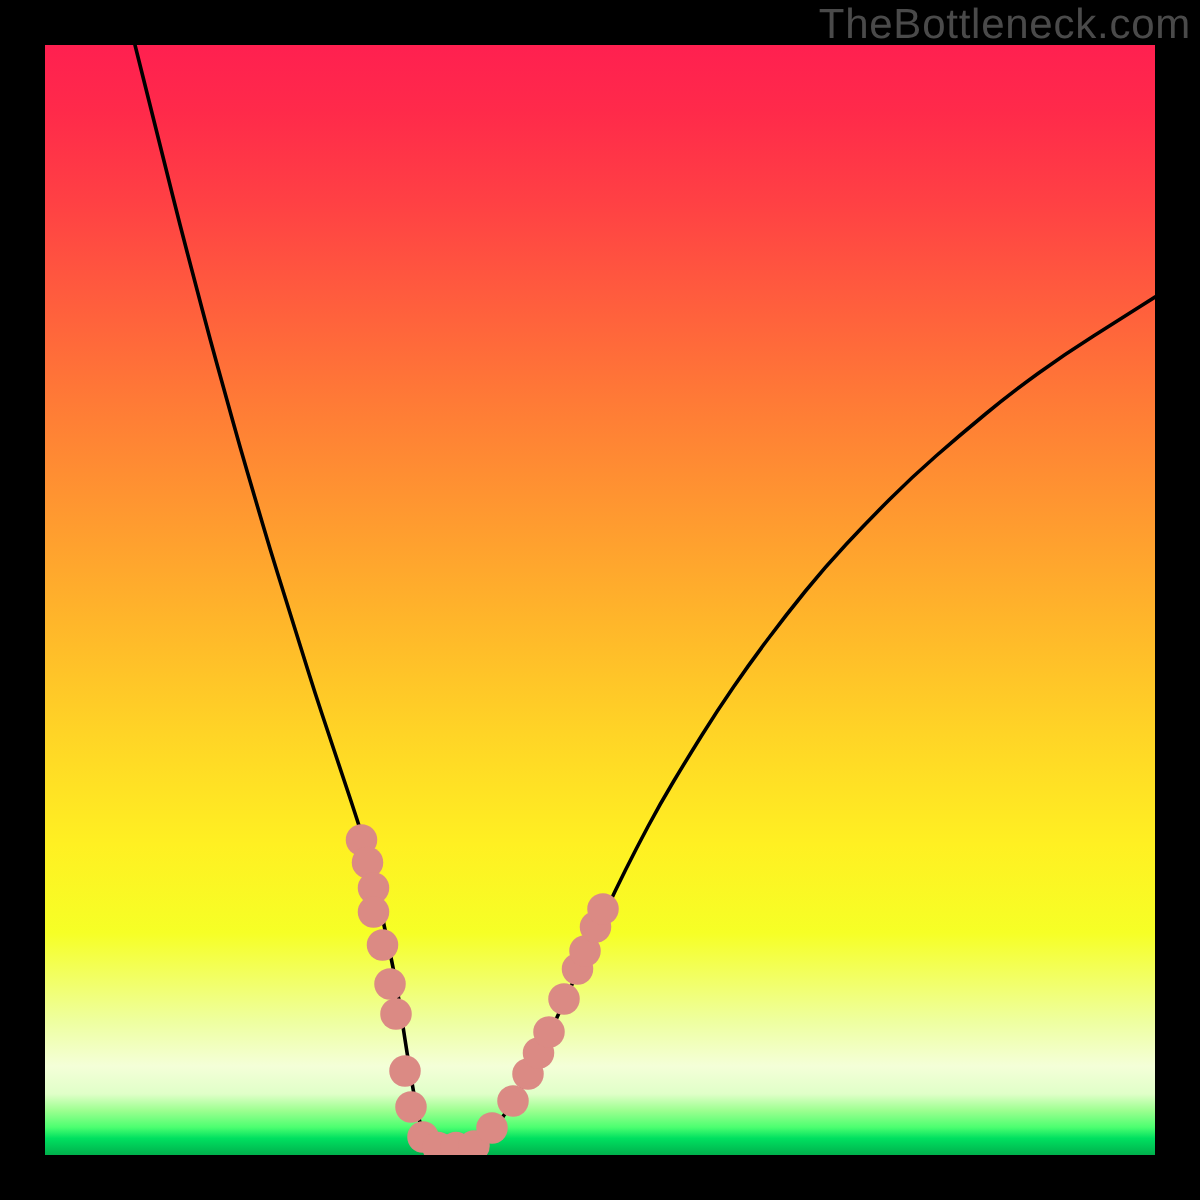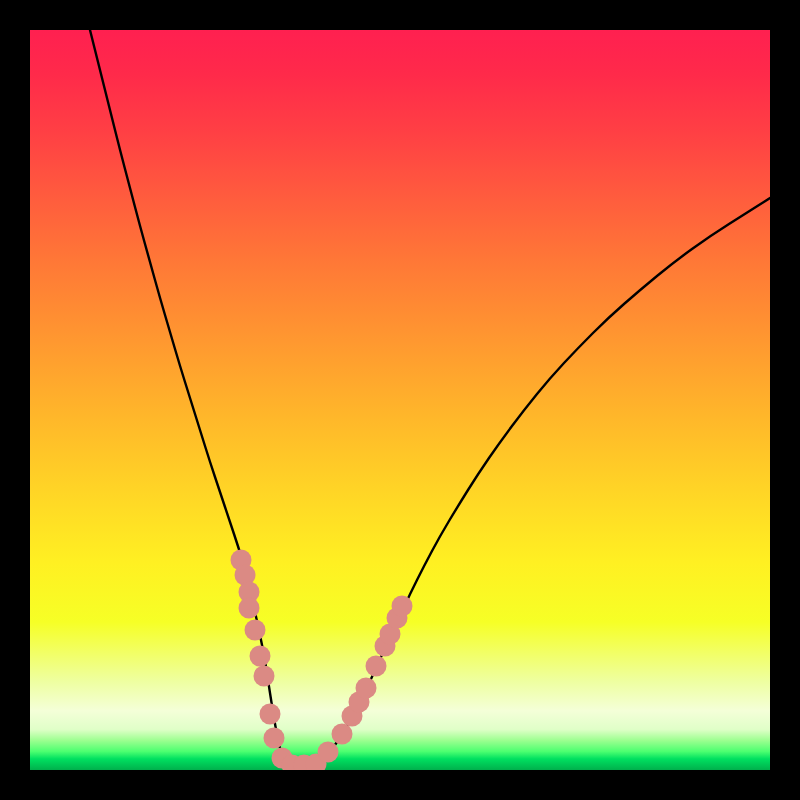--- a/index.html
+++ b/index.html
@@ -62,20 +62,21 @@
   }
   svg.curve {
     position: absolute;
     inset: 0;
   }
 </style>
 </head>
 <body>
 
 <div class="outer">
+  <div class="watermark">TheBottleneck.com</div>
 
   <div class="plot">
     <div class="gradient"></div>
     <svg class="curve" viewBox="0 0 740 740" preserveAspectRatio="none">
       <path id="main-curve" fill="none" stroke="#000" stroke-width="2.4" stroke-linecap="round" stroke-linejoin="round" d="M 60 0 Q 60 0 65 20 Q 70 40 75 60 Q 80 80 85 100 Q 90 120 95 139 Q 100 158 105 177 Q 110 196 115 214 Q 120 232 125 250 Q 130 268 135 285 Q 140 302 145 319 Q 150 336 155 352 Q 160 368 165 384 Q 170 400 175 416 Q 180 432 185 447 Q 190 462 195 477 Q 200 492 204 504 Q 208 516 212 529 Q 216 542 219 555 Q 222 568 225 582 Q 228 596 231 610 Q 234 624 236 637 Q 238 650 240 663 Q 242 676 244 688 Q 246 700 248 710 Q 250 720 253 726 Q 256 732 260 734.5 Q 264 737 270 737 Q 276 737 281 735.5 Q 286 734 291 730 Q 296 726 301 720 Q 306 714 311 706 Q 316 698 321 689 Q 326 680 331 670 Q 336 660 341 649 Q 346 638 351 627 Q 356 616 362 603 Q 368 590 374 577 Q 380 564 387 550 Q 394 536 402 521 Q 410 506 419 491 Q 428 476 438 460 Q 448 444 459 428 Q 470 412 482 396 Q 494 380 507 364 Q 520 348 534 333 Q 548 318 563 303 Q 578 288 594 274 Q 610 260 627 246 Q 644 232 662 219 Q 680 206 699 194 Q 718 182 729 175 T 740 168"></path>
       <g id="marker-group">
           <circle cx="211" cy="530" r="10.5" fill="#db8a84"></circle>
           <circle cx="215" cy="545" r="10.5" fill="#db8a84"></circle>
           <circle cx="219" cy="562" r="10.5" fill="#db8a84"></circle>
           <circle cx="219" cy="578" r="10.5" fill="#db8a84"></circle>

